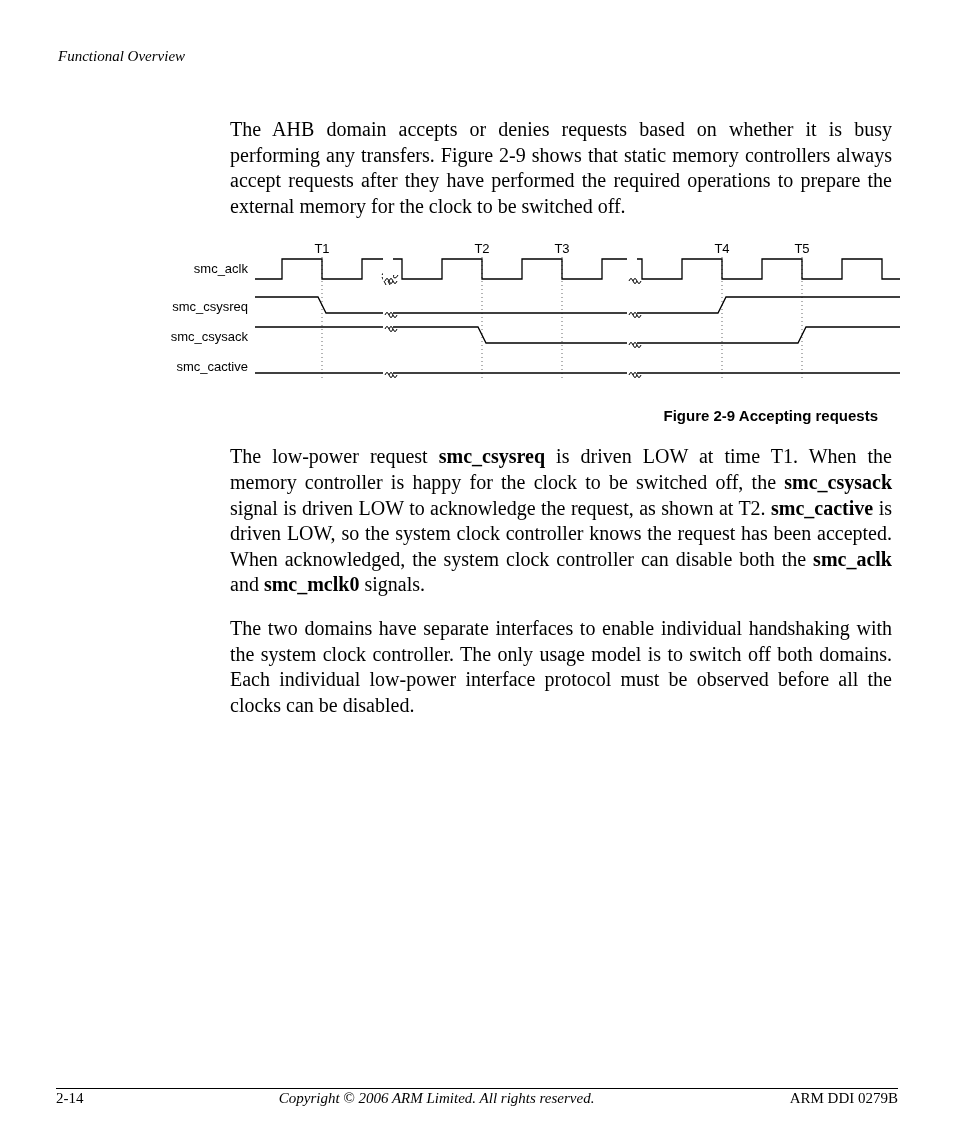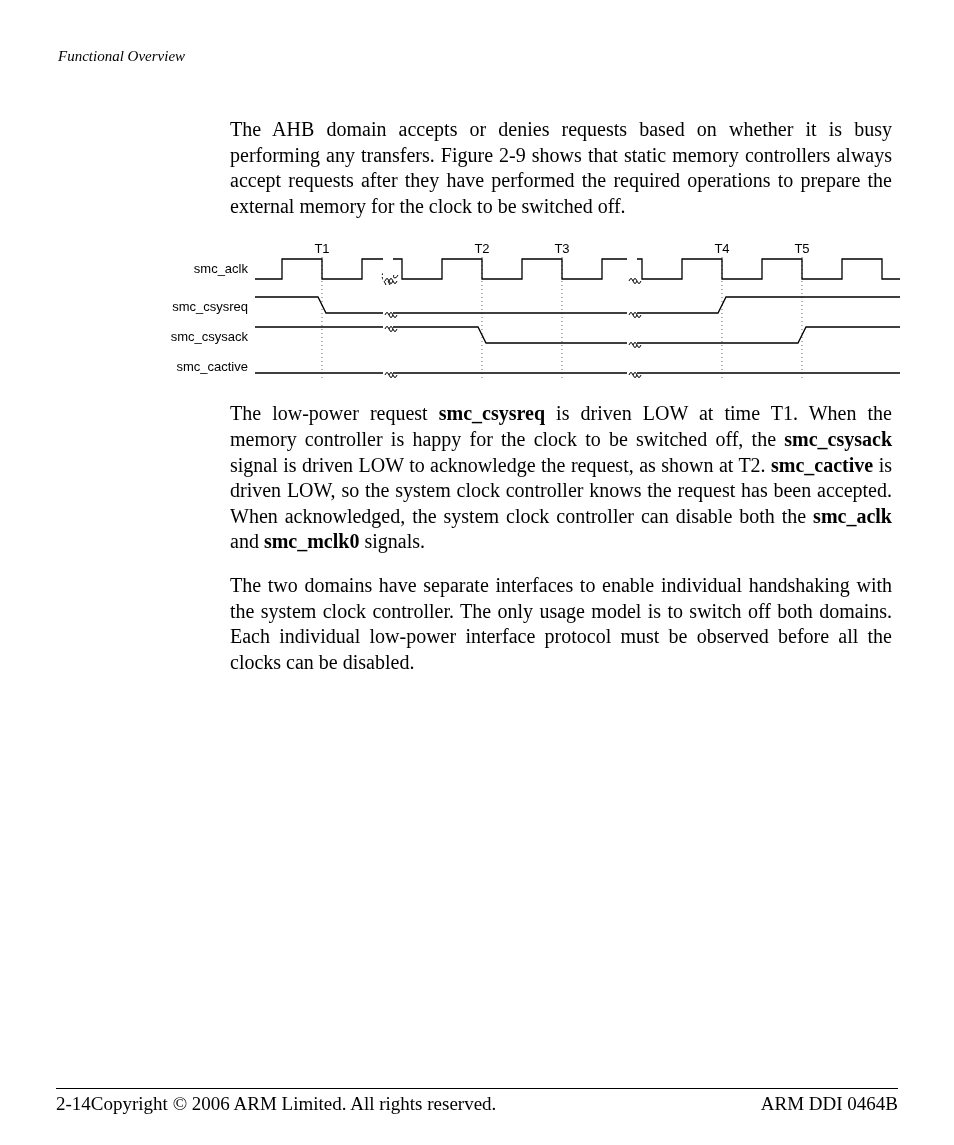--- a/index.html
+++ b/index.html
@@ -66,28 +66,31 @@
     right: 56px;
     bottom: 56px;
     border: none;
     border-top: 1px solid #000;
     margin: 0;
   }
   .footer {
     position: absolute;
     left: 56px;
     right: 56px;
-    bottom: 30px;
-    font-size: 19px;
+    bottom: 38px;
+    font-size: 15px;
     display: flex;
     justify-content: space-between;
     align-items: baseline;
+    gap: 8px;
   }
   .footer .center {
+    font-style: italic;
     flex: 1;
+    text-align: center;
   }
   .footer .left { flex: 0 0 auto; }
   .footer .right { flex: 0 0 auto; }
 </style>
 </head>
 <body>
 
 <div class="page">
 
   <div class="section-header">Functional Overview</div>
@@ -159,27 +162,28 @@
         <path d="M533 74 q2 -5 4 0 q2 5 4 0"></path>
         <rect x="527" y="96" width="10" height="12" fill="#fff" stroke="none"></rect>
         <path d="M529 104 q2 -5 4 0 q2 5 4 0"></path>
         <path d="M533 104 q2 -5 4 0 q2 5 4 0"></path>
         <rect x="527" y="126" width="10" height="12" fill="#fff" stroke="none"></rect>
         <path d="M529 134 q2 -5 4 0 q2 5 4 0"></path>
         <path d="M533 134 q2 -5 4 0 q2 5 4 0"></path>
       </g>
     </svg>
 
+    <div class="figure-caption">Figure 2-9 Accepting requests</div>
   </div>
 
   <div class="body-text">
     <span>The low-power request </span><b>smc_csysreq</b><span> is driven LOW at time T1. When the memory controller is happy for the clock to be switched off, the </span><b>smc_csysack</b><span> signal is driven LOW to acknowledge the request, as shown at T2. </span><b>smc_cactive</b><span> is driven LOW, so the system clock controller knows the request has been accepted. When acknowledged, the system clock controller can disable both the </span><b>smc_aclk</b><span> and </span><b>smc_mclk0</b><span> signals.</span>
   </div>
 
   <div class="body-text">The two domains have separate interfaces to enable individual handshaking with the system clock controller. The only usage model is to switch off both domains. Each individual low-power interface protocol must be observed before all the clocks can be disabled.</div>
 
   <hr class="footer-rule">
   <div class="footer">
     <span class="left">2-14</span>
     <span class="center">Copyright © 2006 ARM Limited. All rights reserved.</span>
-    <span class="right">ARM DDI 0464B</span>
+    <span class="right">ARM DDI 0279B</span>
   </div>
 </div>
 
 </body></html>

